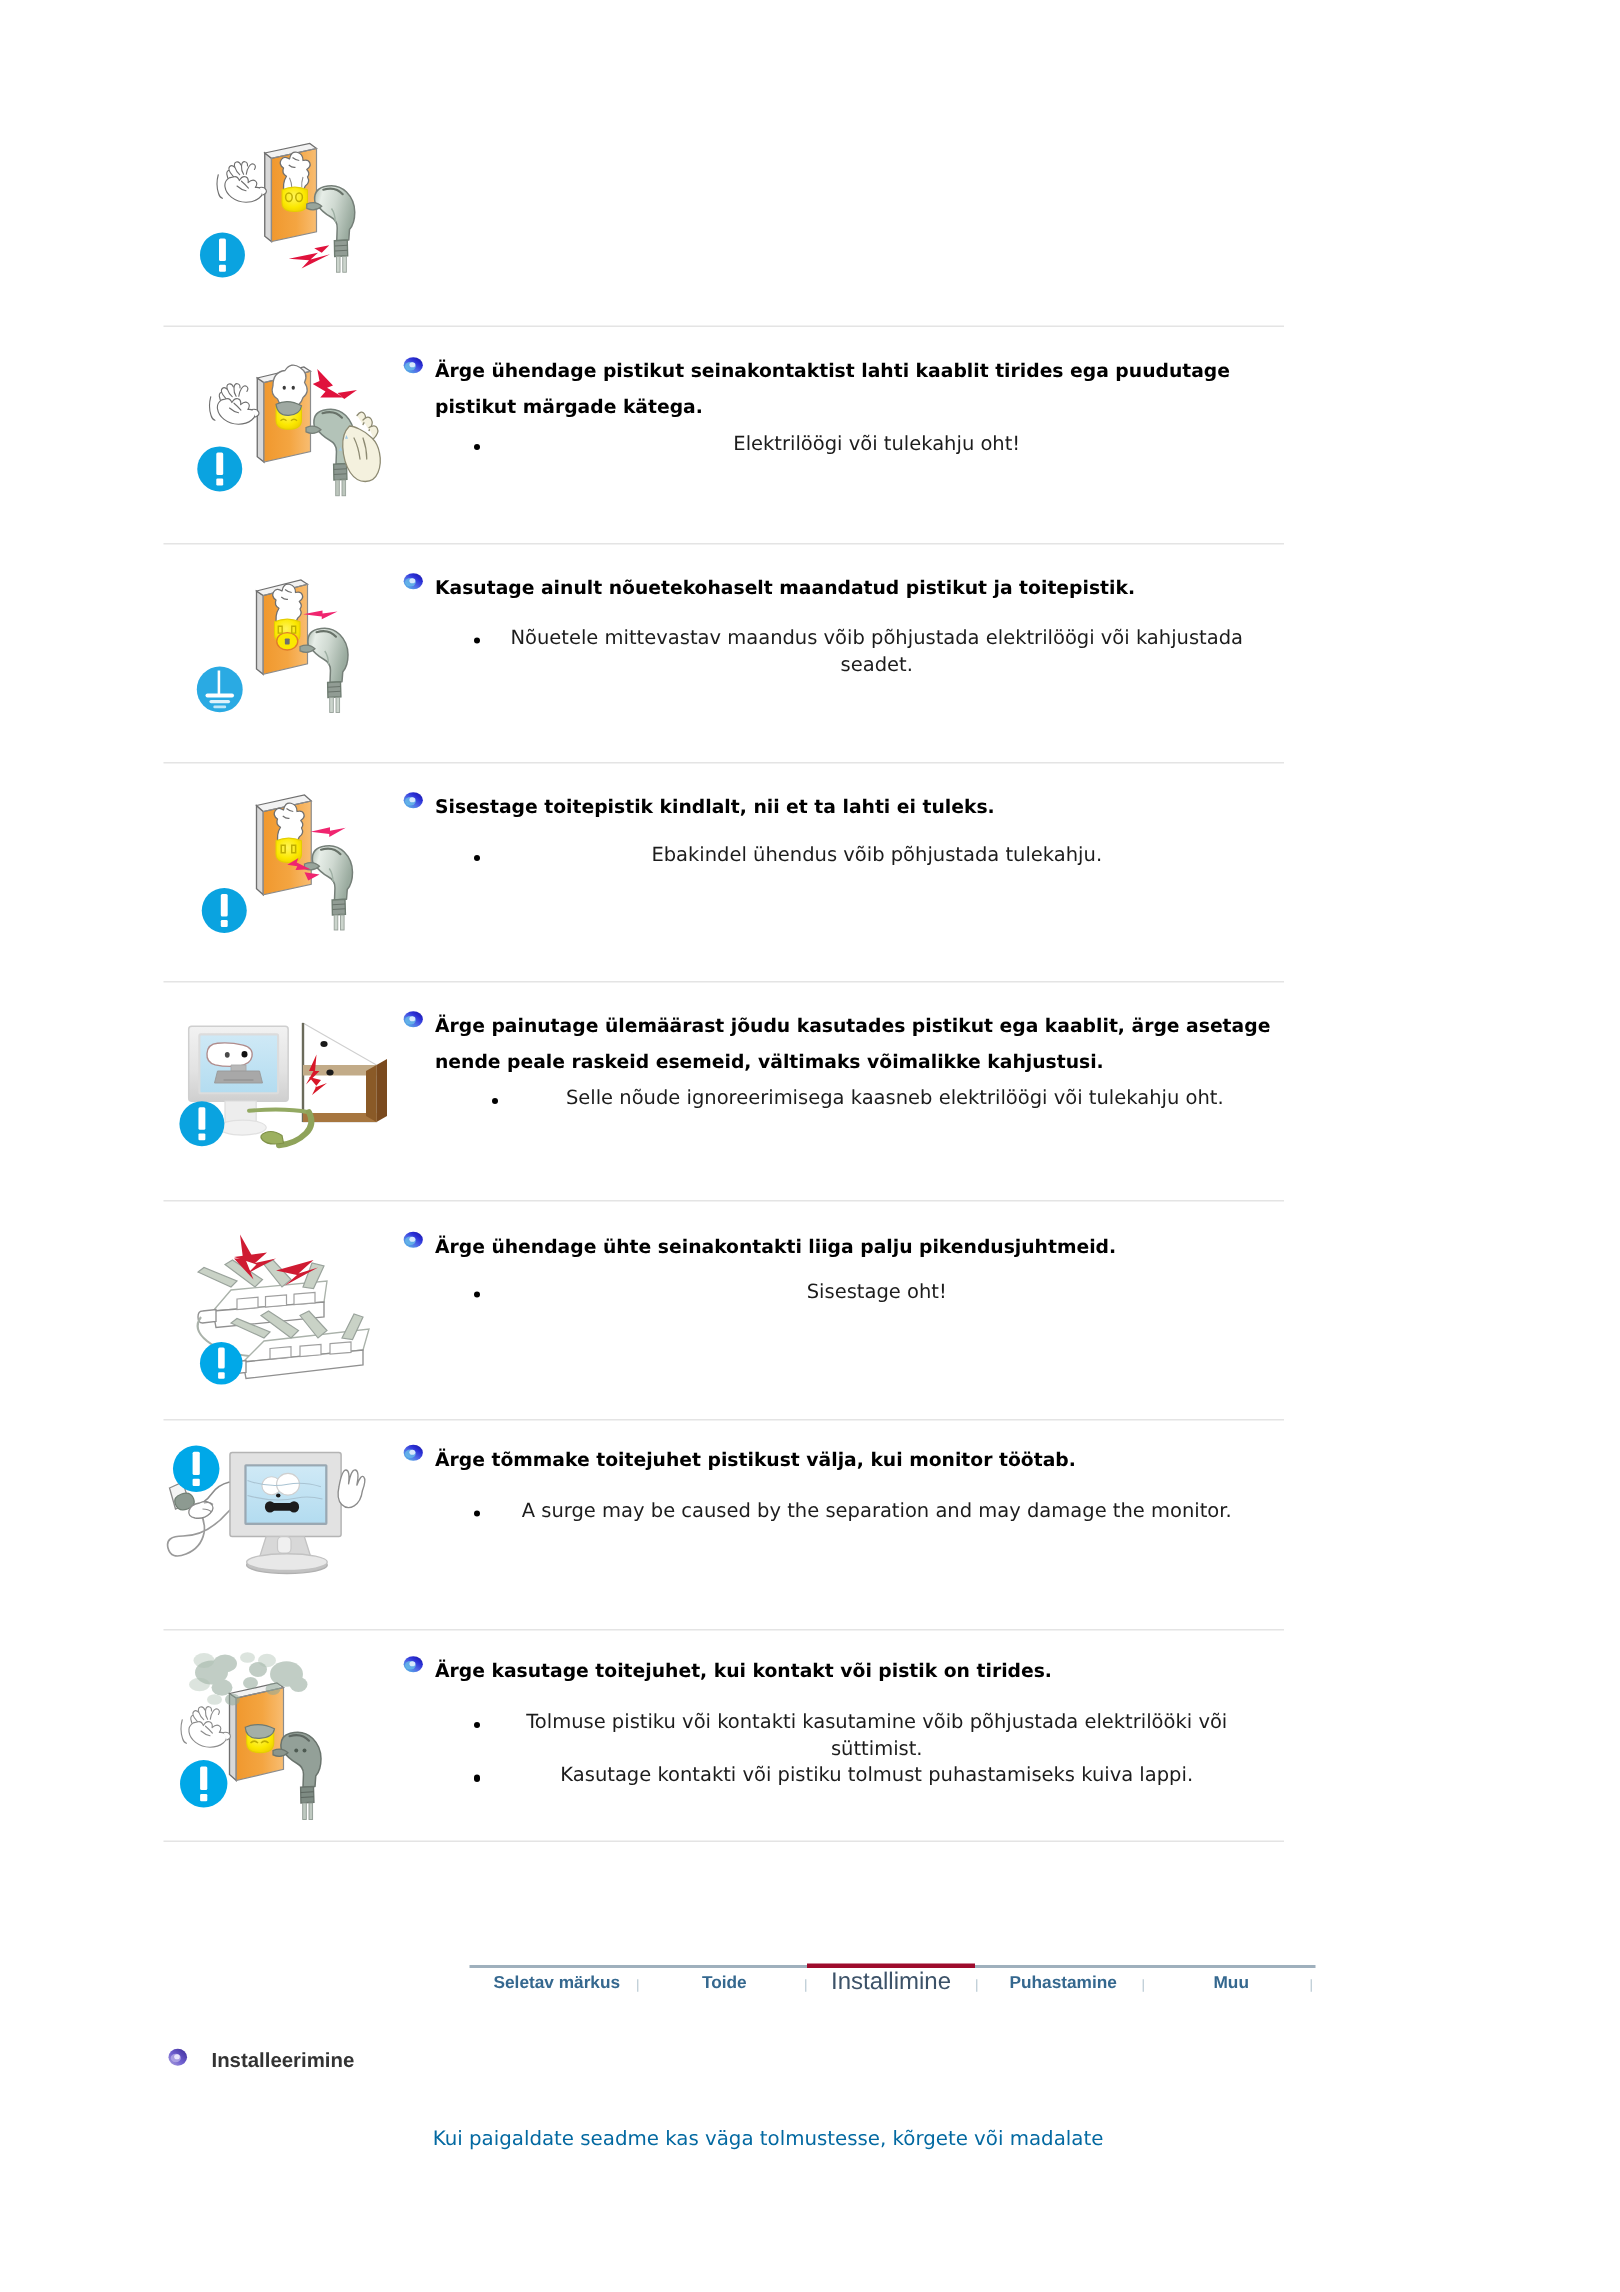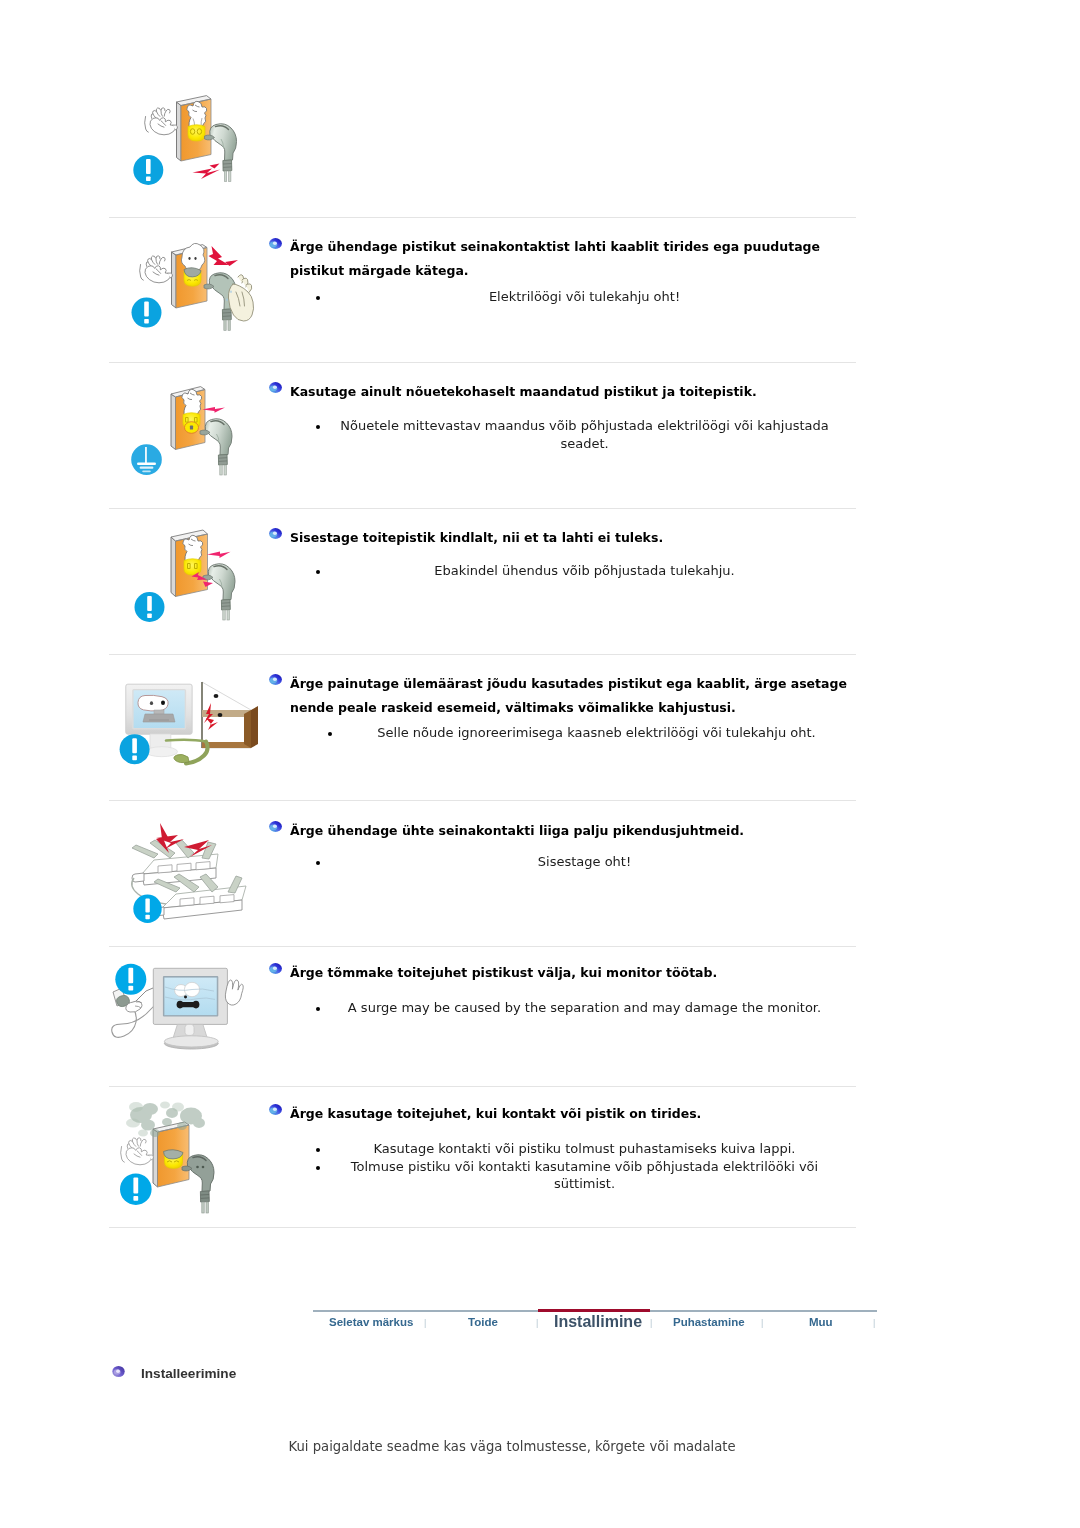--- a/index.html
+++ b/index.html
@@ -11,21 +11,21 @@
   .sec-head{position:absolute;font-weight:bold;font-size:12.5px;line-height:24px;color:#000;}
   .head-icon{position:absolute;width:15px;height:15px;}
   .blist{position:absolute;font-size:13px;line-height:17.6px;color:#1c1c1c;}
   .bitem{position:relative;margin:0;text-align:center;}
   .bdot{position:absolute;width:4.2px;height:4.2px;border-radius:50%;background:#000;}
   .navrule{position:absolute;height:1px;}
   .navitem{position:absolute;font-family:"Liberation Sans",sans-serif;font-size:11.5px;font-weight:bold;white-space:nowrap;}
   .navsep{position:absolute;font-family:"Liberation Sans",sans-serif;font-size:9px;color:#b6c7d1;font-weight:normal;}
   .subtitle{position:absolute;font-family:"Liberation Sans",sans-serif;font-size:13.6px;font-weight:bold;color:#333333;}
   .subicon{position:absolute;width:15px;height:15px;}
-  .bodytext{position:absolute;font-size:13.2px;color:#404040;margin-top:20px;}
+  .bodytext{position:absolute;font-size:13.2px;color:#0369a1;}
 </style>
 </head>
 <body>
 
 <div class="page">
 
   <div class="divider" style="top:217px"></div>
   <div class="divider" style="top:362px"></div>
   <div class="divider" style="top:508px"></div>
   <div class="divider" style="top:654px"></div>
@@ -505,37 +505,37 @@
 
   <svg class="head-icon" style="left:267.5px;top:1101.5px" viewBox="0 0 15 15">
     <ellipse cx="7.5" cy="7.5" rx="6.4" ry="5.4" fill="url(#hbg)"></ellipse>
     <ellipse cx="5.6" cy="8.2" rx="3.6" ry="2.8" fill="#67bce8" opacity="0.8"></ellipse>
     <ellipse cx="6.9" cy="7.2" rx="2.0" ry="1.7" fill="#e4f0ff" opacity="0.9"></ellipse>
   </svg>
   <div class="sec-head" style="left:290px;top:1102px;width:560px">Ärge kasutage toitejuhet, kui kontakt või pistik on tirides.</div>
   <div class="blist" style="left:316px;top:1140px;width:520px">
     <div class="bitem" style="padding-left:17px">
       <span class="bdot" style="left:0.2px;top:8.2px"></span>
+      <span>Tolmuse pistiku või kontakti kasutamine võib põhjustada elektrilööki või süttimist.</span>
+    </div>
+    <div class="bitem" style="padding-left:17px">
+      <span class="bdot" style="left:0.2px;top:8.2px"></span>
       <span>Kasutage kontakti või pistiku tolmust puhastamiseks kuiva lappi.</span>
-    </div>
-    <div class="bitem" style="padding-left:17px">
-      <span class="bdot" style="left:0.2px;top:8.2px"></span>
-      <span>Tolmuse pistiku või kontakti kasutamine võib põhjustada elektrilööki või süttimist.</span>
     </div>
   </div>
 
   <div class="navrule" style="left:313px;top:1310px;width:225px;height:1.6px;background:#9fb0bd"></div>
   <div class="navrule" style="left:538px;top:1309px;width:112px;height:3.2px;background:#9e0b2c"></div>
   <div class="navrule" style="left:650px;top:1310px;width:227px;height:1.6px;background:#9fb0bd"></div>
 
   <div class="navitem" style="left:329px;top:1316px;color:#35688f">Seletav märkus</div>
   <div class="navsep" style="left:424px;top:1318px">|</div>
   <div class="navitem" style="left:468px;top:1316px;color:#35688f">Toide</div>
   <div class="navsep" style="left:536px;top:1318px">|</div>
-  <div class="navitem" style="left:554px;top:1313px;color:#3c5268;font-size:16px;font-weight:bold">Installimine</div>
+  <div class="navitem" style="left:554px;top:1313px;color:#3c5268;font-size:16px;font-weight:normal">Installimine</div>
   <div class="navsep" style="left:650px;top:1318px">|</div>
   <div class="navitem" style="left:673px;top:1316px;color:#35688f">Puhastamine</div>
   <div class="navsep" style="left:761px;top:1318px">|</div>
   <div class="navitem" style="left:809px;top:1316px;color:#35688f">Muu</div>
   <div class="navsep" style="left:873px;top:1318px">|</div>
 
   <svg class="subicon" style="left:111px;top:1364px" viewBox="0 0 15 15">
     <defs>
       <linearGradient id="pbg" x1="0.12" y1="0.85" x2="0.82" y2="0.14">
         <stop offset="0%" stop-color="#9a8fd8"></stop>

